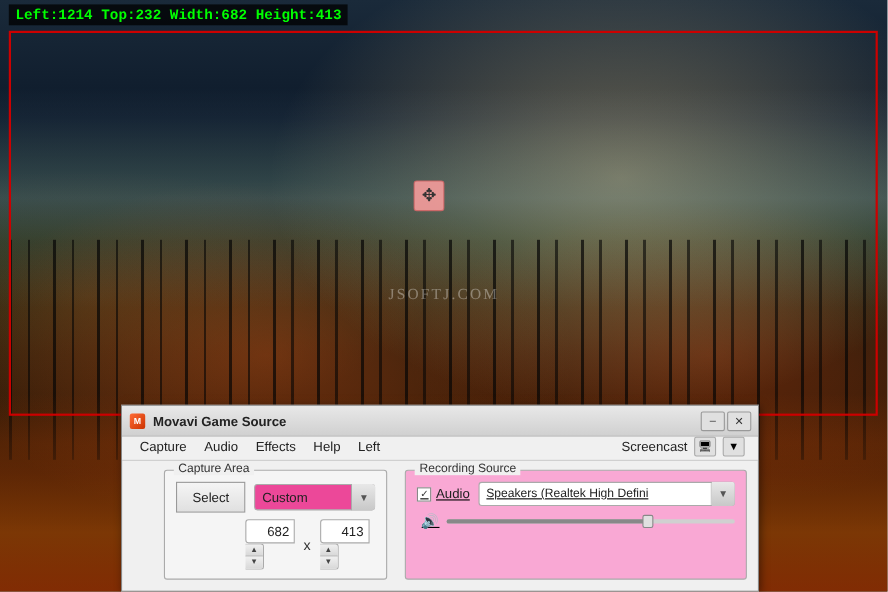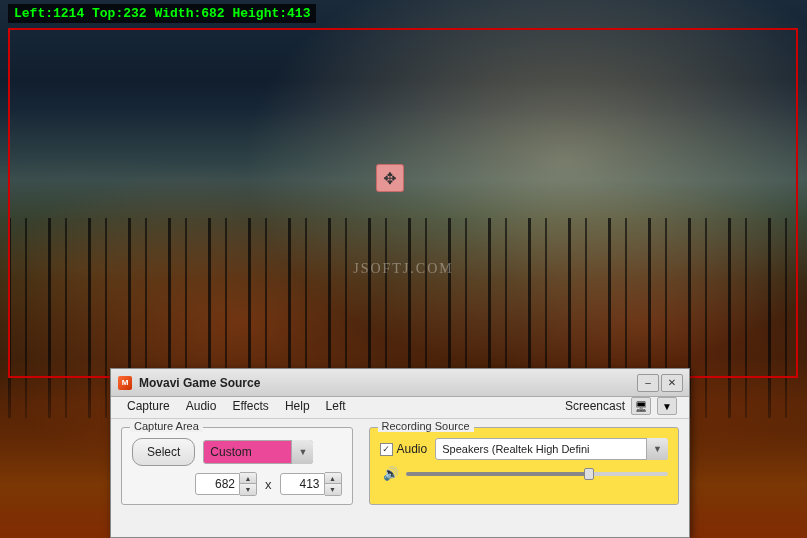--- a/index.html
+++ b/index.html
@@ -269,20 +269,21 @@
       justify-content: center;
       cursor: pointer;
       font-size: 10px;
     }
 
     
     .main-content {
       display: flex;
       padding: 8px 10px;
       gap: 16px;
+      margin-left: 28px;
     }
 
     
     .capture-section {
       border: 1px solid #aaa;
       border-radius: 3px;
       padding: 6px 10px 8px 10px;
       position: relative;
       background: #f5f5f5;
       min-width: 200px;
@@ -301,21 +302,21 @@
     .capture-row1 {
       display: flex;
       align-items: center;
       gap: 8px;
       margin-top: 4px;
     }
 
     .select-btn {
       background: linear-gradient(180deg, #f5f5f5 0%, #e0e0e0 100%);
       border: 1px solid #999;
-      border-radius: 10px;
+      border-radius: 0;
       padding: 6px 14px;
       font-size: 12px;
       cursor: pointer;
       color: #222;
       min-width: 55px;
       text-align: center;
     }
 
     .dropdown-container {
       position: relative;
@@ -355,22 +356,23 @@
     .capture-row2 {
       display: flex;
       align-items: center;
       gap: 4px;
       margin-top: 6px;
       margin-left: 63px;
     }
 
     .spinner-group {
       display: flex;
-      align-items: center;
+      align-items: flex-start;
       position: relative;
+      flex-direction: column;
     }
 
     .spinner-input {
       width: 45px;
       height: 22px;
       border: 1px solid #aaa;
       border-radius: 3px 0 0 3px;
       padding: 2px 4px;
       font-size: 12px;
       text-align: right;
@@ -405,22 +407,23 @@
       color: #333;
       margin: 0 4px;
     }
 
     
     .recording-section {
       border: 1px solid #aaa;
       border-radius: 3px;
       padding: 6px 10px 8px 10px;
       position: relative;
-      background: #fde047;
+      background: #f9a8d4;
       flex: 1;
+      text-decoration: underline;
     }
 
     .audio-row {
       display: flex;
       align-items: center;
       gap: 8px;
       margin-top: 4px;
     }
 
     .checkbox-group {

